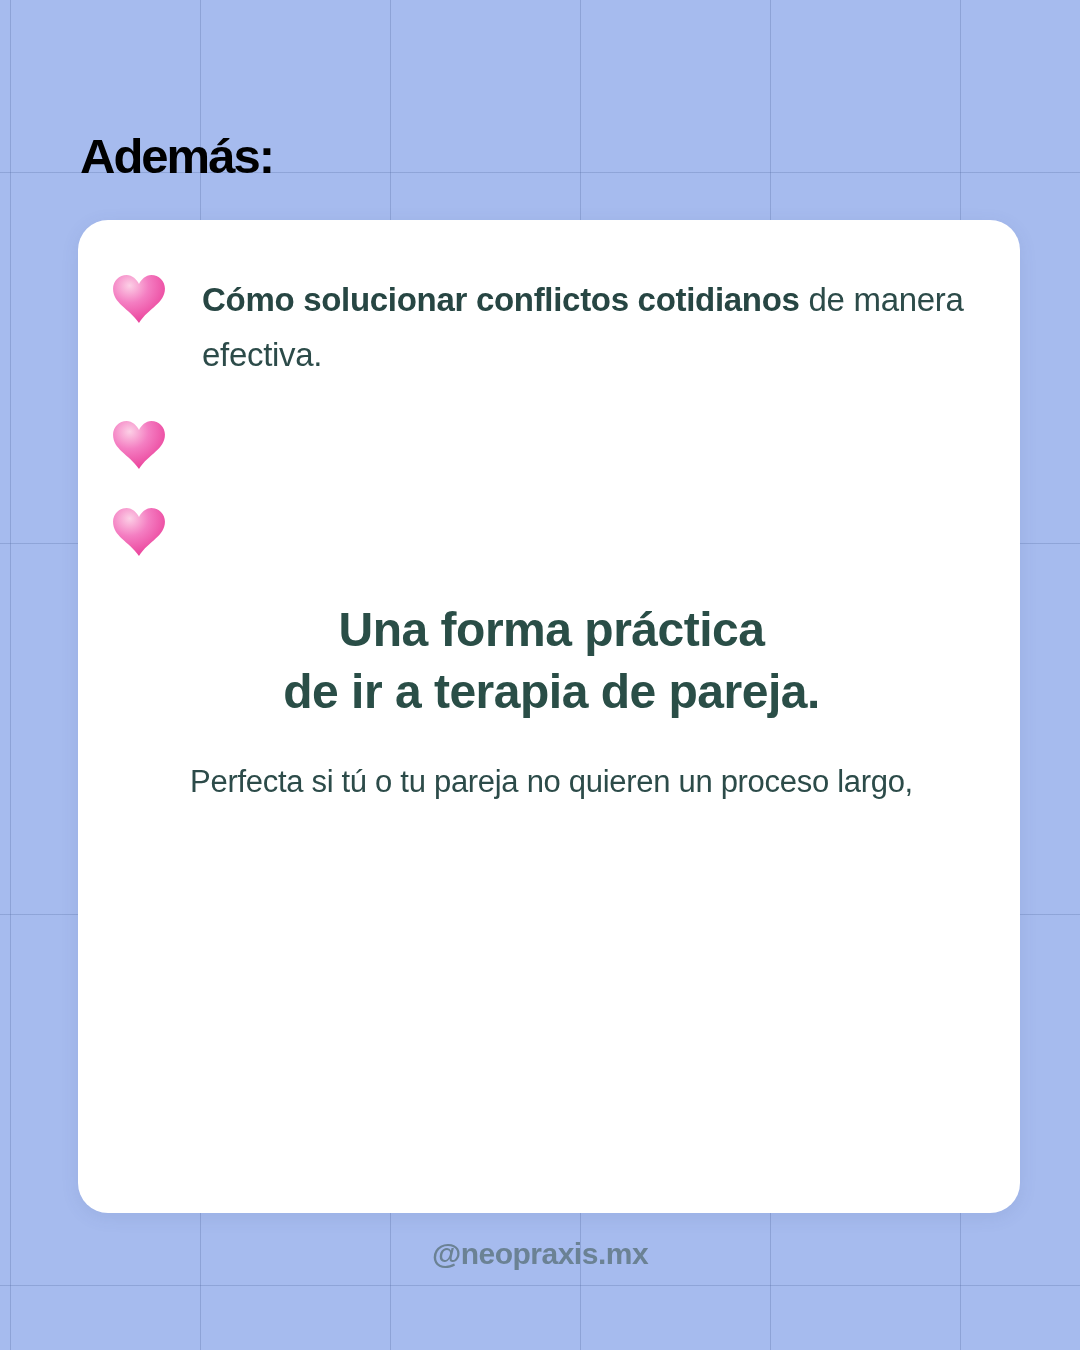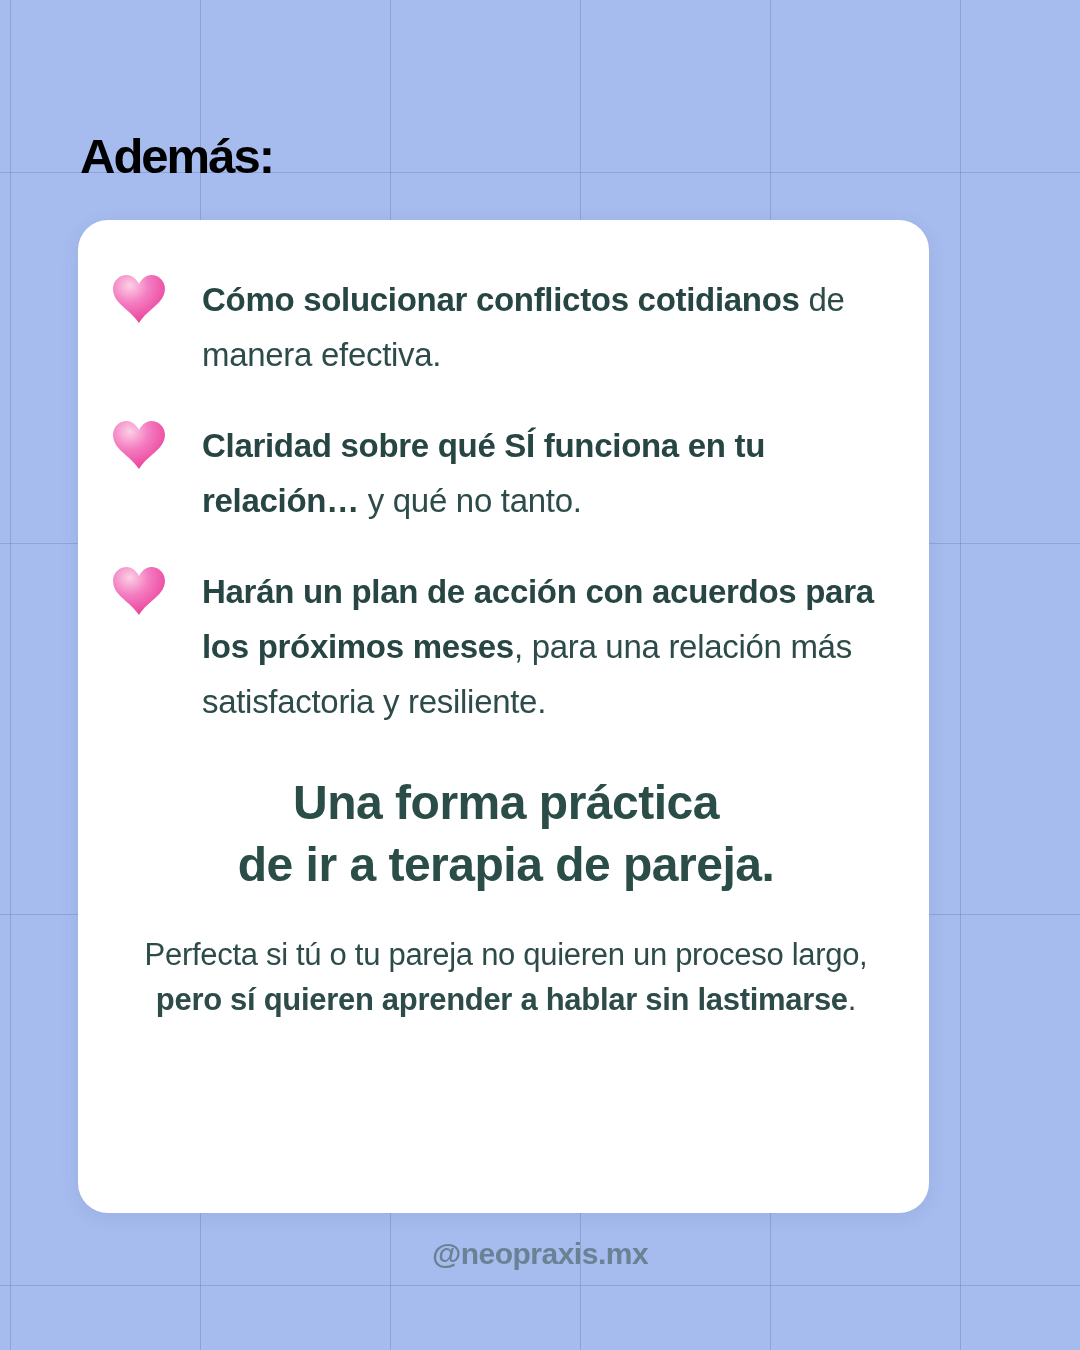--- a/index.html
+++ b/index.html
@@ -12,21 +12,21 @@
       linear-gradient(to bottom, rgba(88,110,165,0.30) 1px, transparent 1px);
     background-size:190px 1350px, 1080px 371px;
     background-position:10px 0, 0 172px;
   }
   .page-title{
     position:absolute;left:80px;top:128px;
     font-size:49px;font-weight:bold;letter-spacing:-2px;
     color:#000000;
   }
   .card{
-    position:absolute;left:78px;top:220px;width:851px;height:993px;
+    position:absolute;left:78px;top:220px;width:942px;height:993px;
     background:#ffffff;border-radius:30px;
     box-shadow:0 4px 18px rgba(60,80,140,0.10);
     box-sizing:border-box;
     padding:52px 30px 0 35px;
   }
   .bullet-row{display:flex;align-items:flex-start;margin-bottom:36px;}
   .heart{width:52px;height:48px;flex:0 0 52px;margin-top:3px;}
   .bullet-text{
     margin-left:37px;width:800px;
     font-size:33px;line-height:55px;letter-spacing:-0.3px;
@@ -73,35 +73,32 @@
       <path fill="url(#heartGrad)" d="M23.6,0c-3.4,0-6.3,2.7-7.6,5.6C14.7,2.7,11.8,0,8.4,0C3.8,0,0,3.8,0,8.4c0,9.4,9.5,11.9,16,21.2c6.1-9.3,16-12.1,16-21.2C32,3.8,28.2,0,23.6,0z"></path>
     </svg>
     <div class="bullet-text"><b>Cómo solucionar conflictos cotidianos</b><span> de manera efectiva.</span></div>
   </div>
 
 
   <div class="bullet-row">
     <svg class="heart" viewBox="0 0 32 29.6">
       <path fill="url(#heartGrad)" d="M23.6,0c-3.4,0-6.3,2.7-7.6,5.6C14.7,2.7,11.8,0,8.4,0C3.8,0,0,3.8,0,8.4c0,9.4,9.5,11.9,16,21.2c6.1-9.3,16-12.1,16-21.2C32,3.8,28.2,0,23.6,0z"></path>
     </svg>
-    <div class="bullet-text"><b>Claridad sobre qué SÍ funciona en tu relación…</b><span> y qué no tanto.</span></div>
   </div>
 
   <div class="bullet-row">
     <svg class="heart" viewBox="0 0 32 29.6">
       <path fill="url(#heartGrad)" d="M23.6,0c-3.4,0-6.3,2.7-7.6,5.6C14.7,2.7,11.8,0,8.4,0C3.8,0,0,3.8,0,8.4c0,9.4,9.5,11.9,16,21.2c6.1-9.3,16-12.1,16-21.2C32,3.8,28.2,0,23.6,0z"></path>
     </svg>
-    <div class="bullet-text"><b>Harán un plan de acción con acuerdos para los próximos meses</b><span>, para una relación más satisfactoria y resiliente.</span></div>
   </div>
 
   <div class="closing-heading">
     <div>Una forma práctica</div>
     <div>de ir a terapia de pareja.</div>
   </div>
 
   <div class="closing-sub">
     <div>Perfecta si tú o tu pareja no quieren un proceso largo,</div>
-    <div><b>pero sí quieren aprender a hablar sin lastimarse</b><span>.</span></div>
   </div>
 
 </div>
 
 <div class="handle">@neopraxis.mx</div>
 
 </body></html>

